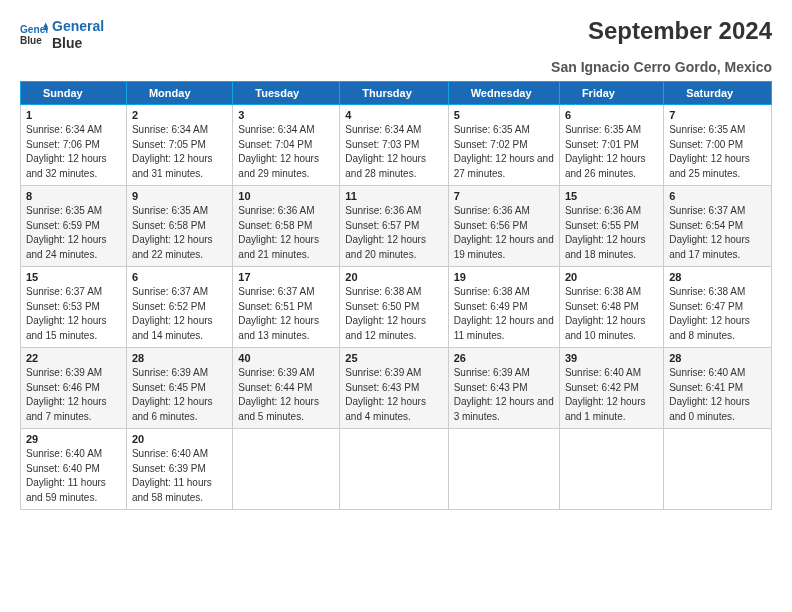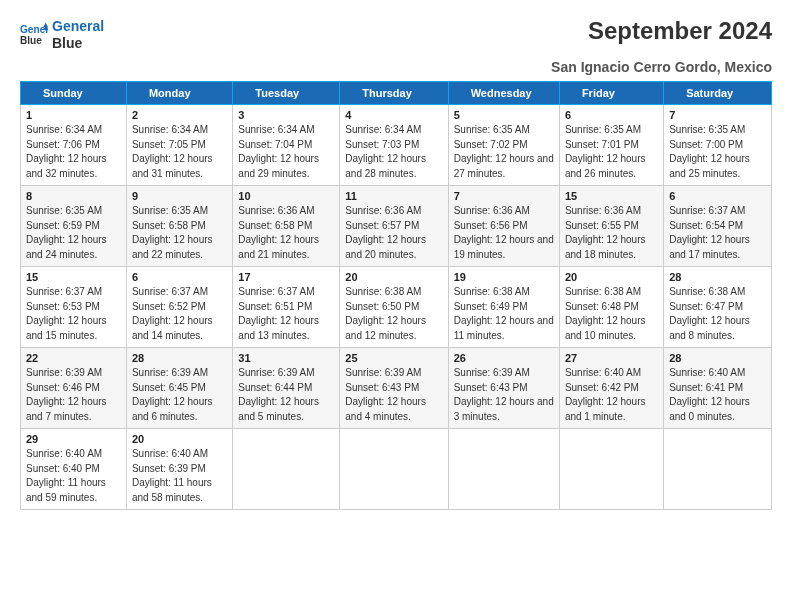--- a/index.html
+++ b/index.html
@@ -216,33 +216,33 @@
         <tr>
           <td>
         <span class="day-num">22</span>
         <span class="day-detail">Sunrise: 6:39 AM<br>Sunset: 6:46 PM<br>Daylight: 12 hours and 7 minutes.</span>
       </td>
           <td>
         <span class="day-num">28</span>
         <span class="day-detail">Sunrise: 6:39 AM<br>Sunset: 6:45 PM<br>Daylight: 12 hours and 6 minutes.</span>
       </td>
           <td>
-        <span class="day-num">31</span>
+        <span class="day-num">40</span>
         <span class="day-detail">Sunrise: 6:39 AM<br>Sunset: 6:44 PM<br>Daylight: 12 hours and 5 minutes.</span>
       </td>
           <td>
         <span class="day-num">25</span>
         <span class="day-detail">Sunrise: 6:39 AM<br>Sunset: 6:43 PM<br>Daylight: 12 hours and 4 minutes.</span>
       </td>
           <td>
         <span class="day-num">26</span>
         <span class="day-detail">Sunrise: 6:39 AM<br>Sunset: 6:43 PM<br>Daylight: 12 hours and 3 minutes.</span>
       </td>
           <td>
-        <span class="day-num">27</span>
+        <span class="day-num">39</span>
         <span class="day-detail">Sunrise: 6:40 AM<br>Sunset: 6:42 PM<br>Daylight: 12 hours and 1 minute.</span>
       </td>
           <td>
         <span class="day-num">28</span>
         <span class="day-detail">Sunrise: 6:40 AM<br>Sunset: 6:41 PM<br>Daylight: 12 hours and 0 minutes.</span>
       </td>
         </tr>
         <tr>
           <td>
         <span class="day-num">29</span>

